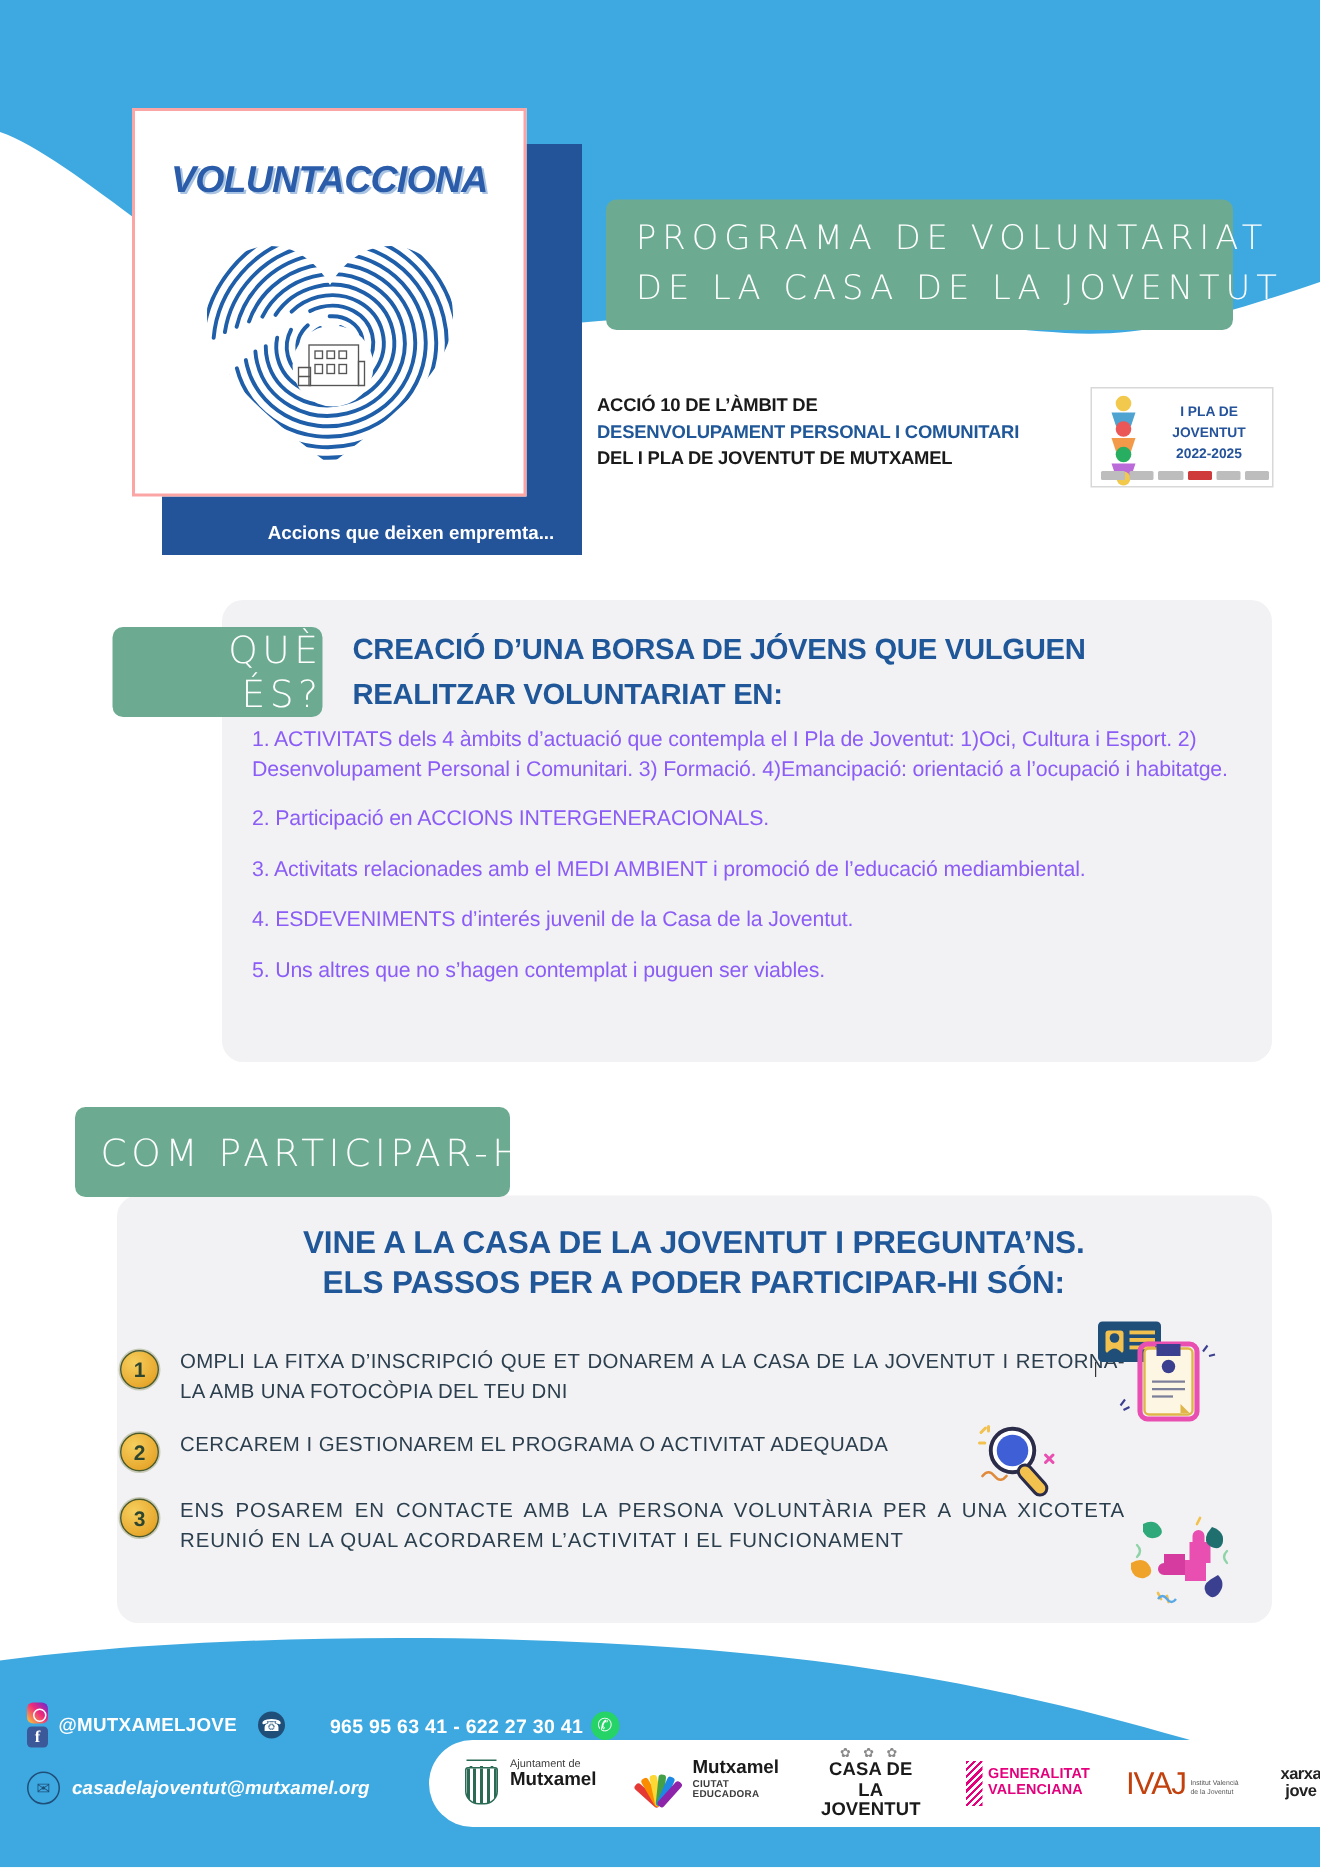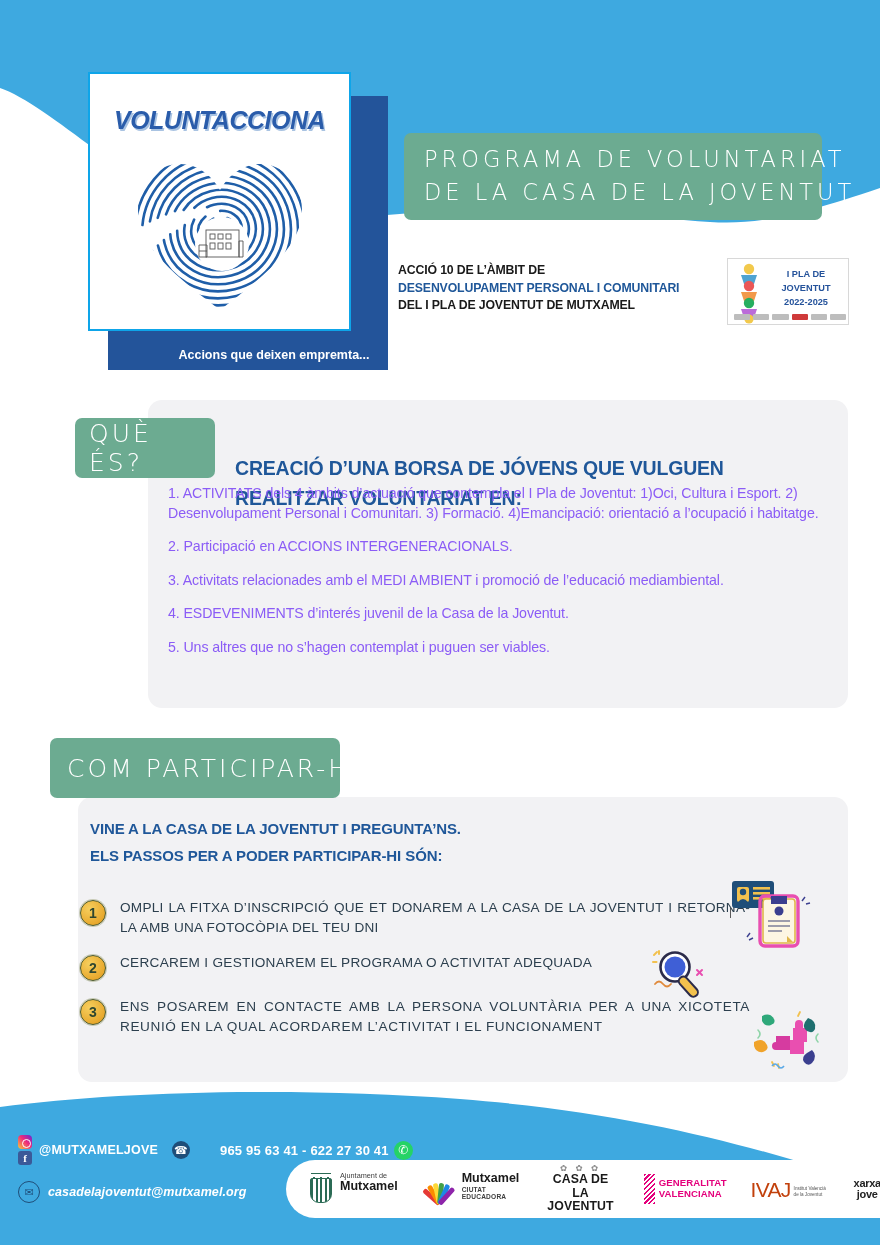--- a/index.html
+++ b/index.html
@@ -38,21 +38,21 @@
   }
   .poster-shadow {
     position: absolute; left: 20px; top: 24px;
     width: 280px; height: 274px;
     background: #23549a;
   }
   .poster-card {
     position: absolute; left: 0; top: 0;
     width: 263px; height: 259px;
     background: #ffffff;
-    border: 2px solid #0ea5e9;
+    border: 2px solid #fca5a5;
   }
   .poster-title {
     position: absolute; top: 32px; left: 0; width: 100%;
     text-align: center;
     font-size: 25px; font-weight: bold;
     font-style: italic;
     letter-spacing: -0.5px;
     color: #2a5caa;
     text-shadow: 1.5px 1.5px 0 #a9c3e2;
   }
@@ -68,20 +68,21 @@
     font-size: 12.5px; font-weight: bold;
     display: flex; align-items: center; justify-content: center;
   }
 
   
   .hand {
     font-family: "DejaVu Sans", sans-serif;
     font-weight: 300;
     letter-spacing: 4px;
     color: #ffffff;
+    text-align: right;
   }
   .prog-banner {
     position: absolute; left: 404px; top: 133px;
     width: 418px; height: 87px;
     background: #6cab91;
     border-radius: 7px;
     z-index: 2;
     padding: 10px 18px 0 20px;
   }
   .prog-banner .line {
@@ -155,40 +156,39 @@
 
   
   .que-head {
     position: absolute; left: 235px; top: 418px;
     width: 600px;
     color: #1f5799;
     font-size: 19.5px; font-weight: bold;
     line-height: 30px;
     letter-spacing: -0.2px;
     z-index: 4;
-    margin-top: 35px;
   }
   .que-list {
     position: absolute; left: 168px; top: 484px;
     width: 665px;
     color: #8b5cf6;
     font-size: 14.2px;
     line-height: 19.5px;
     letter-spacing: -0.1px;
     z-index: 4;
   }
   .que-list p { margin-bottom: 14px; }
   .que-list p:last-child { margin-bottom: 0; }
 
   
   .com-head {
     position: absolute; left: 90px; top: 815px;
-    width: 745px; text-align: left;
+    width: 745px; text-align: center;
     color: #1f5799;
-    font-size: 15px; font-weight: bold;
+    font-size: 21px; font-weight: bold;
     line-height: 27px;
     letter-spacing: -0.1px;
     z-index: 4;
   }
   .steps {
     position: absolute; left: 80px; top: 898px;
     width: 700px;
     z-index: 4;
   }
   .step {

